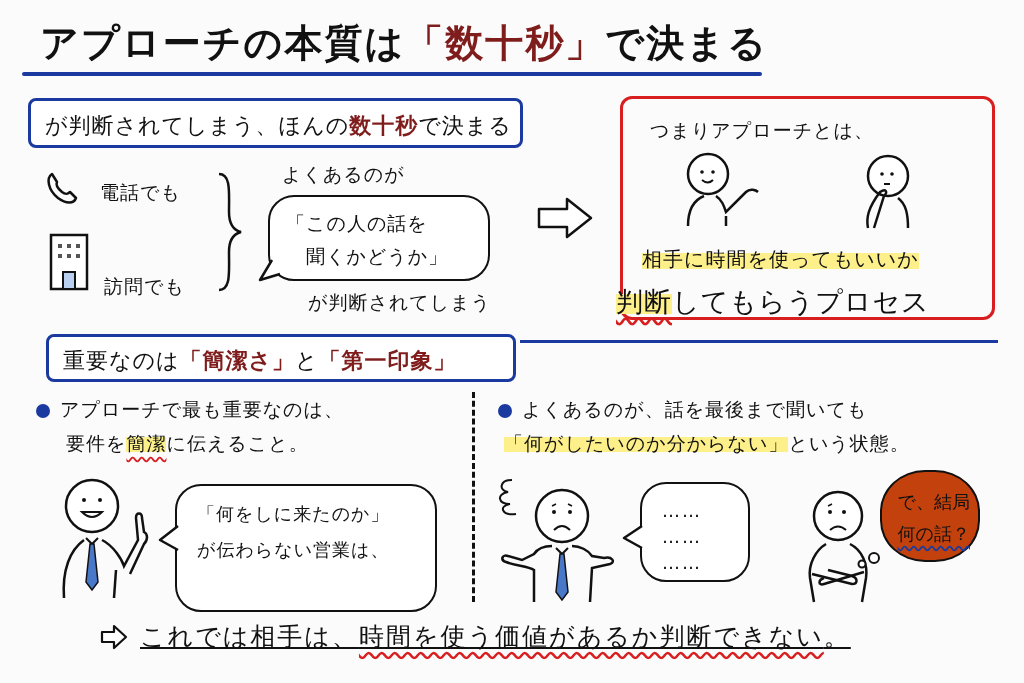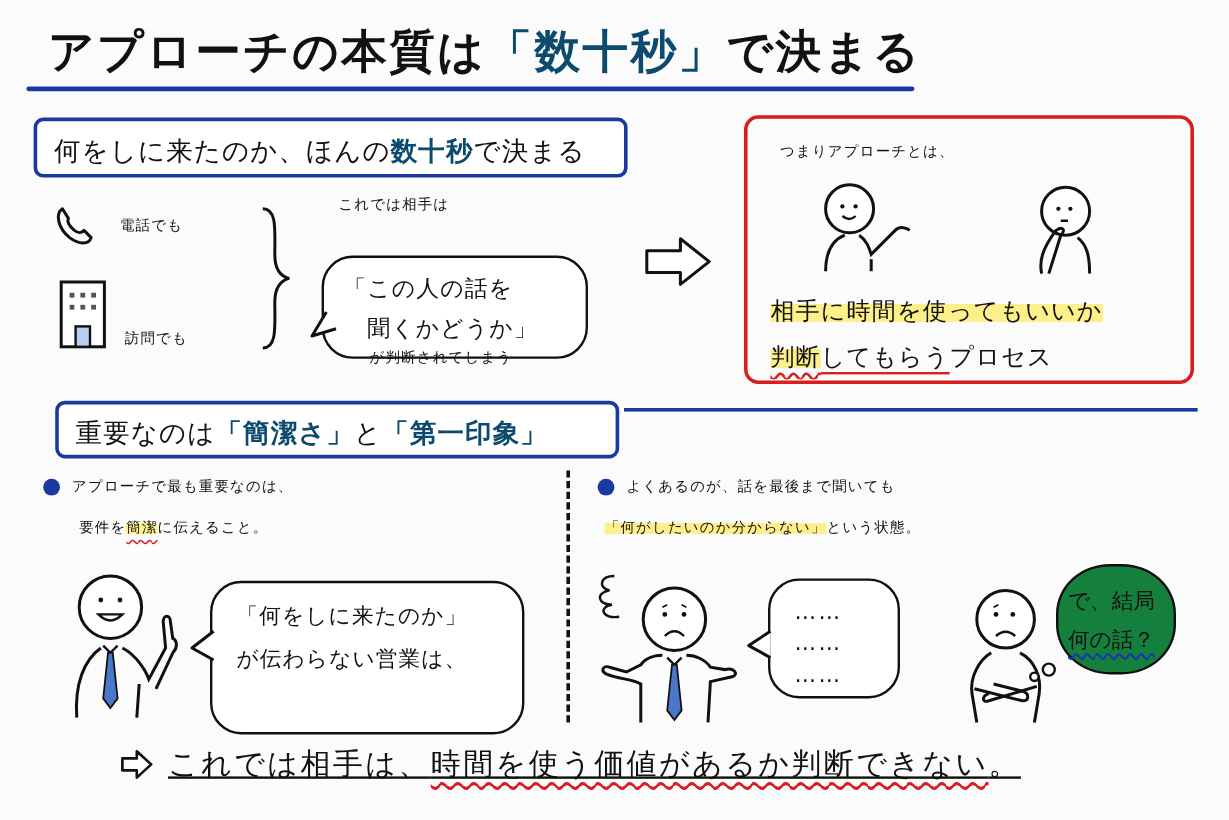--- a/index.html
+++ b/index.html
@@ -1,53 +1,53 @@
 <!DOCTYPE html>
 <html><head>
   <meta charset="utf-8">
   <style>
     * { box-sizing: border-box; margin: 0; padding: 0; }
     html, body { width: 1024px; height: 683px; overflow: hidden; background: #fbfbfb; }
     body { position: relative; font-family: "DejaVu Sans", sans-serif; color: #111; }
     .abs { position: absolute; }
-    .red { color: #0c4a6e; }
+    .red { color: #7f1d1d; }
     .title { left: 40px; top: 18px; font-size: 38px; font-weight: bold; letter-spacing: 2px; white-space: nowrap; }
     .title-line { left: 22px; top: 72px; width: 740px; height: 4px; background: #1a3aa0; border-radius: 2px; }
     .box-blue { border: 3px solid #1a3aa0; border-radius: 8px; background: #fff; }
     .box-red { border: 3px solid #d81e1e; border-radius: 12px; }
     .sec1-head { left: 28px; top: 98px; width: 495px; height: 50px; font-size: 22px; padding: 10px 14px; white-space: nowrap; letter-spacing: 1px; }
-    .txt20 { font-size: 12px; white-space: nowrap; letter-spacing: 1px; }
+    .txt20 { font-size: 19px; white-space: nowrap; letter-spacing: 1px; }
     .brace { left: 215px; top: 172px; width: 30px; height: 120px; }
     .bubble { border: 2.5px solid #111; border-radius: 26px; background: #fff; }
-    .b1 { left: 268px; top: 195px; width: 222px; height: 86px; padding: 10px 16px; font-size: 19px; line-height: 33px; letter-spacing: 1px; margin-top: 18px; }
+    .b1 { left: 268px; top: 195px; width: 222px; height: 86px; padding: 10px 16px; font-size: 19px; line-height: 33px; letter-spacing: 1px; }
     .arrow-big { left: 535px; top: 195px; }
     .red-box { left: 620px; top: 96px; width: 375px; height: 224px; }
     .hl-yellow { background: linear-gradient(transparent 25%, #fdf08a 25%, #fdf08a 90%, transparent 90%); }
     .wavy-red { text-decoration: underline wavy #d81e1e; text-underline-offset: 6px; }
     .line-red { text-decoration: underline #d81e1e; text-decoration-thickness: 2px; text-underline-offset: 6px; }
     .wavy-blue { text-decoration: underline wavy #1a3aa0; text-underline-offset: 5px; }
     .sec2-head { left: 46px; top: 334px; width: 470px; height: 48px; font-size: 22px; padding: 9px 14px; white-space: nowrap; letter-spacing: 1px; }
     .sec2-line { left: 520px; top: 340px; width: 478px; height: 3px; background: #1a3aa0; }
     .dot { display: inline-block; width: 14px; height: 14px; border-radius: 50%; background: #1a3aa0; margin-right: 10px; vertical-align: middle; }
     .dashed { left: 472px; top: 392px; width: 0; height: 210px; border-left: 3px dashed #111; }
     .b2 { left: 175px; top: 484px; width: 262px; height: 128px; padding: 10px 20px; font-size: 18px; line-height: 36px; letter-spacing: 1px; }
     .b3 { left: 640px; top: 482px; width: 110px; height: 100px; padding: 14px 20px; font-size: 18px; line-height: 26px; letter-spacing: 2px; }
-    .thought { left: 880px; top: 470px; width: 100px; height: 92px; border: 2.5px solid #111; border-radius: 45%; background: #15803d; padding: 14px 8px; font-size: 18px; line-height: 32px; text-align: left; }
+    .thought { left: 880px; top: 470px; width: 100px; height: 92px; border: 2.5px solid #111; border-radius: 45%; background: #c2410c; padding: 14px 8px; font-size: 18px; line-height: 32px; text-align: right; }
     .bottom { left: 100px; top: 620px; font-size: 25px; white-space: nowrap; letter-spacing: 2px; text-decoration: underline; }
   </style>
 </head>
 <body>
 
 <div class="abs title">
   <span>アプローチの本質は</span><span class="red">「数十秒」</span><span>で決まる</span>
 </div>
 <div class="abs title-line"></div>
 
 <div class="abs box-blue sec1-head">
-  <span>何をしに来たのか、ほんの</span><span class="red" style="font-weight:bold">数十秒</span><span>で決まる</span>
+  <span>が判断されてしまう、ほんの</span><span class="red" style="font-weight:bold">数十秒</span><span>で決まる</span>
 </div>
 
 <svg class="abs" style="left:44px;top:170px" width="36" height="36" viewBox="0 0 36 36">
   <path d="M8 4 C2 8 4 20 14 28 C22 34 30 34 32 28 L26 22 C24 24 22 25 18 22 C12 17 12 14 13 12 L8 4 Z" fill="none" stroke="#111" stroke-width="2.5" stroke-linejoin="round"></path>
 </svg>
 <div class="abs txt20" style="left:100px;top:180px">電話でも</div>
 
 <svg class="abs" style="left:48px;top:232px" width="42" height="60" viewBox="0 0 42 60">
   <rect x="3" y="3" width="36" height="54" fill="#fff" stroke="#111" stroke-width="2.5"></rect>
   <g fill="#555">
@@ -59,21 +59,21 @@
       <rect x="28" y="22" width="4" height="4"></rect>
   </g>
   <rect x="15" y="40" width="12" height="17" fill="#b8cff0" stroke="#111" stroke-width="2"></rect>
 </svg>
 <div class="abs txt20" style="left:104px;top:274px">訪問でも</div>
 
 <svg class="abs brace" viewBox="0 0 30 120">
   <path d="M4 2 C16 2 14 20 14 40 C14 52 18 58 26 60 C18 62 14 68 14 80 C14 100 16 118 4 118" fill="none" stroke="#111" stroke-width="2.5"></path>
 </svg>
 
-<div class="abs txt20" style="left:282px;top:162px">これでは相手は</div>
+<div class="abs txt20" style="left:282px;top:162px">よくあるのが</div>
 
 <div class="abs bubble b1">
   <div>「この人の話を</div>
   <div style="padding-left:20px">聞くかどうか」</div>
 </div>
 <svg class="abs" style="left:258px;top:258px" width="24" height="26" viewBox="0 0 24 26">
   <path d="M14 2 L2 22 L22 16" fill="#fff" stroke="#111" stroke-width="2.5" stroke-linejoin="round"></path>
 </svg>
 
 <div class="abs txt20" style="left:308px;top:290px">が判断されてしまう</div>
@@ -100,21 +100,21 @@
   <circle cx="24" cy="22" r="1.8" fill="#111"></circle>
     <circle cx="34" cy="22" r="1.8" fill="#111"></circle>
   <path d="M26 32 L32 32" stroke="#111" stroke-width="2"></path>
   <path d="M10 76 C8 66 10 56 22 40 C28 36 30 40 26 44 L16 76" fill="none" stroke="#111" stroke-width="2.5"></path>
   <path d="M40 46 C48 52 50 62 50 76" fill="none" stroke="#111" stroke-width="2.5"></path>
 </svg>
 
 <div class="abs txt20" style="left:642px;top:246px;font-size:20px">
   <span class="hl-yellow">相手に時間を使ってもいいか</span>
 </div>
-<div class="abs txt20" style="left:642px;top:284px;font-size:20px">
+<div class="abs txt20" style="left:616px;top:284px;font-size:27px">
   <span class="hl-yellow wavy-red">判断</span><span class="line-red">してもらう</span><span>プロセス</span>
 </div>
 
 <div class="abs box-blue sec2-head">
   <span>重要なのは</span><span class="red" style="font-weight:bold">「簡潔さ」</span><span>と</span><span class="red" style="font-weight:bold">「第一印象」</span>
 </div>
 <div class="abs sec2-line"></div>
 
 <div class="abs txt20" style="left:36px;top:397px">
   <span class="dot"></span><span>アプローチで最も重要なのは、</span>

